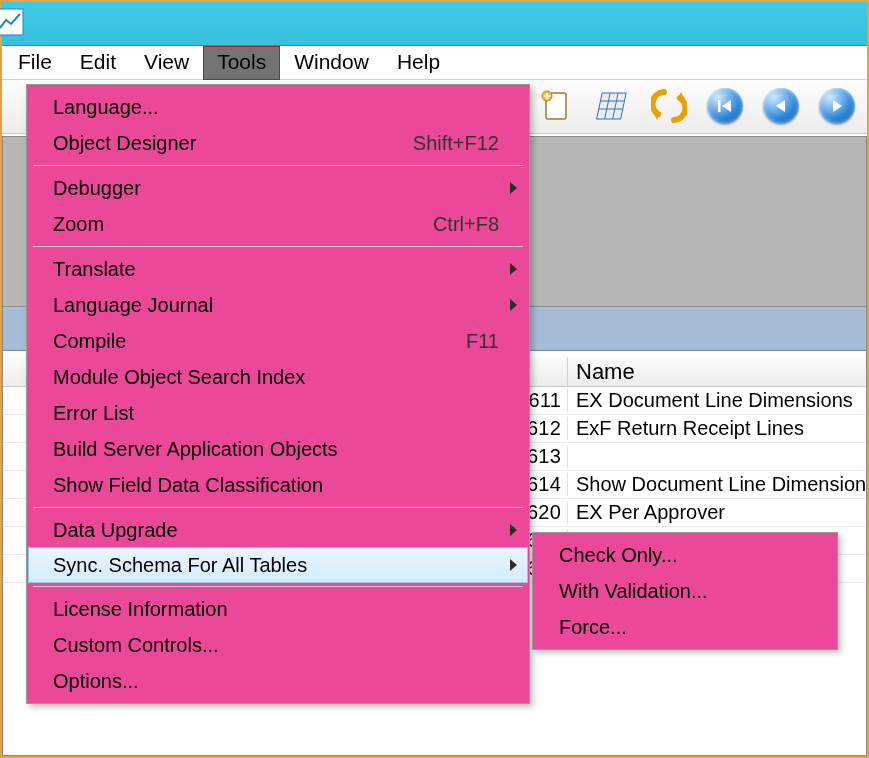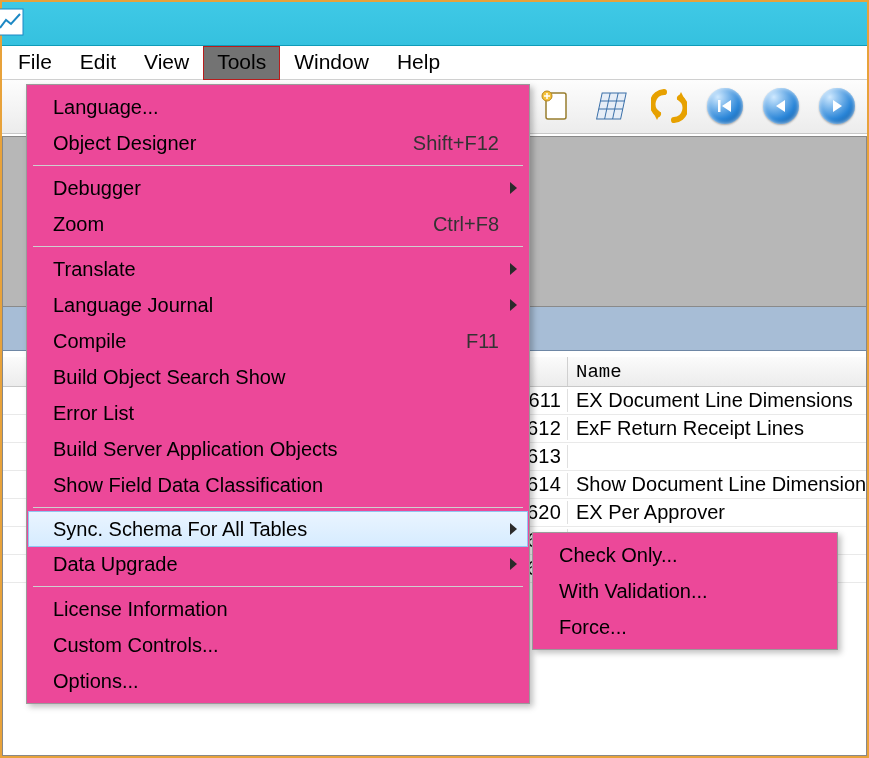--- a/index.html
+++ b/index.html
@@ -91,21 +91,21 @@
     overflow:hidden;
   }
   .thead {
     display:flex;
     border-bottom:1px solid #c8c8c8;
     background: linear-gradient(#fbfbfb,#ececec);
     height: 30px;
     align-items:center;
   }
   .thead .idcol { width: 565px; border-right:1px solid #d0d0d0; height:100%; }
-  .thead .namecol { flex:1; padding-left:8px; font-size:19px;font-family:Liberation Mono, monospace; }
+  .thead .namecol { flex:1; padding-left:8px; font-size:22px; }
   .rows { }
   .row {
     display:flex; height:28px; align-items:center;
     border-bottom: 1px solid #e9e9e9;
     font-size:20px;
   }
   .row .idcol {
     width:565px; text-align:right; padding-right:6px;
     border-right:1px solid #e0e0e0;
     font-variant-numeric: tabular-nums;
@@ -297,38 +297,38 @@
       <span class="label">Translate</span>
     </div>
     <div class="mentry hasub">
       <span class="label">Language Journal</span>
     </div>
     <div class="mentry">
       <span class="label">Compile</span>
       <span class="accel">F11</span>
     </div>
     <div class="mentry">
-      <span class="label">Build Object Search Show</span>
+      <span class="label">Module Object Search Index</span>
     </div>
     <div class="mentry">
       <span class="label">Error List</span>
     </div>
     <div class="mentry">
       <span class="label">Build Server Application Objects</span>
     </div>
     <div class="mentry">
       <span class="label">Show Field Data Classification</span>
     </div>
     <hr class="sep">
+    <div class="mentry hasub">
+      <span class="label">Data Upgrade</span>
+    </div>
     <div class="mentry hasub highlight">
       <span class="label">Sync. Schema For All Tables</span>
     </div>
-    <div class="mentry hasub">
-      <span class="label">Data Upgrade</span>
-    </div>
     <hr class="sep">
     <div class="mentry">
       <span class="label">License Information</span>
     </div>
     <div class="mentry">
       <span class="label">Custom Controls...</span>
     </div>
     <div class="mentry">
       <span class="label">Options...</span>
     </div>

